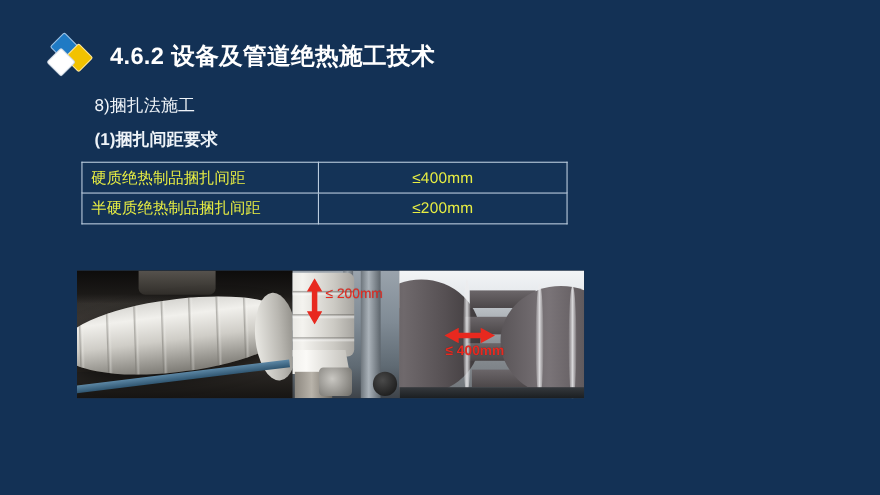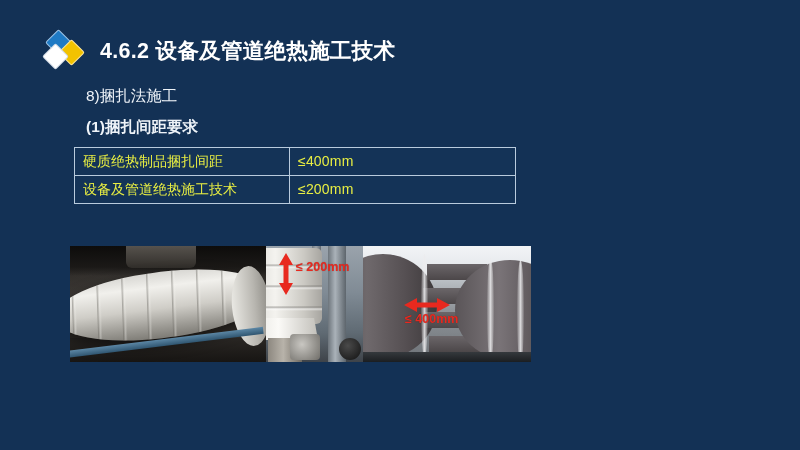--- a/index.html
+++ b/index.html
@@ -69,21 +69,21 @@
     border: 1px solid #b9cbdd;
     height: 27px;
     padding: 0 8px;
     color: #e8ee42;
     font-size: 14px;
     line-height: 27px;
     white-space: nowrap;
     background: #143357;
   }
   #spec-table td.label-cell { width: 215px; }
-  #spec-table td.value-cell { width: 226px; letter-spacing: 0.2px; }
+  #spec-table td.value-cell { width: 226px; letter-spacing: 0.2px; text-align: center; }
 
   
   #photo-strip {
     position: absolute;
     left: 70px; top: 246px;
     width: 461px; height: 116px;
     display: flex;
     overflow: hidden;
     background: #2b2b2b;
   }
@@ -201,21 +201,21 @@
   #arrow-200 {
     position: absolute;
     left: 13px; top: 7px;
     width: 14px; height: 42px;
   }
   #caption-200 {
     position: absolute;
     left: 30px; top: 14px;
     color: #e8291f;
     font-size: 12.5px;
-    font-weight: bold;
+    font-weight: normal;
     white-space: nowrap;
     text-shadow: 0 0 1px rgba(0,0,0,0.35);
   }
 
   
   #photo-vessel {
     width: 168px;
     background: linear-gradient(180deg,#cfd4d8 0%, #e9ecef 18%, #b9bec3 30%, #8f9499 55%, #6d7277 100%);
   }
   #photo-vessel .sky {
@@ -288,21 +288,21 @@
   <div class="body-line" id="line-1">8)捆扎法施工</div>
   <div class="body-line" id="line-2">(1)捆扎间距要求</div>
 
   <table id="spec-table">
     <tbody>
       <tr>
         <td class="label-cell">硬质绝热制品捆扎间距</td>
         <td class="value-cell">≤400mm</td>
       </tr>
       <tr>
-        <td class="label-cell">设备及管道绝热施工技术</td>
+        <td class="label-cell">半硬质绝热制品捆扎间距</td>
         <td class="value-cell">≤200mm</td>
       </tr>
     </tbody>
   </table>
 
   <div id="photo-strip">
 
     <div class="photo" id="photo-pipe">
       <div class="ceiling"></div>
       <div class="duct"></div>

